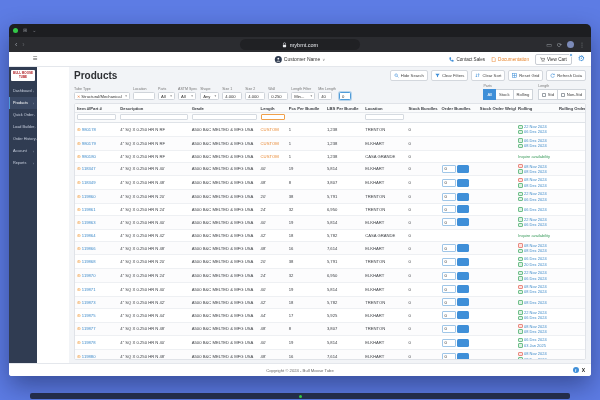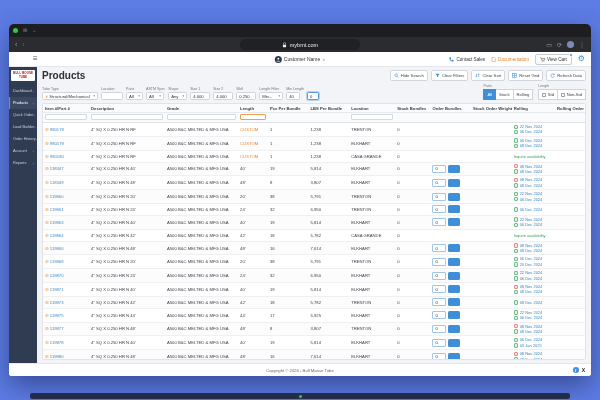--- a/index.html
+++ b/index.html
@@ -30,21 +30,21 @@
   .caret{font-size:4px;color:#888;}
   .hdr-right{margin-left:auto;display:flex;align-items:center;gap:6px;}
   .hdr-link{font-size:4.6px;color:#333;display:flex;align-items:center;gap:2px;}
   .hdr-link svg{color:#3f8fd8;}
   .hdr-link.doc{color:#e8862e;}
   .hdr-link.doc svg{color:#e8862e;}
   .viewcart-btn{border:1px solid #c9cdd4;border-radius:2px;font-size:4.6px;color:#333;padding:2px 4px;display:flex;align-items:center;gap:2px;background:#fff;position:relative;}
   .viewcart-btn svg{color:#444;}
   .cart-dot{position:absolute;top:-2px;right:-2px;width:4px;height:4px;border-radius:50%;background:#3f8fd8;border:.5px solid #fff;}
   .gear{color:#3f8fd8;font-size:8px;line-height:1;}
-  .app-body{flex:1;display:flex;min-height:0;}
+  .app-body{flex:1;display:flex;min-height:0;gap:32px;}
   
   .sidebar{width:28px;background:#303c52;display:flex;flex-direction:column;overflow:hidden;flex:none;}
   .logo{background:#fff;margin:3px 2px 4px;border-radius:1px;height:11px;display:flex;align-items:center;justify-content:center;
         font-size:3px;font-weight:bold;color:#b01e24;text-align:center;line-height:1.1;padding:1px;}
   .nav-item{height:12px;display:flex;align-items:center;padding:0 3px;color:#c6cedd;font-size:3.8px;white-space:nowrap;overflow:hidden;border-left:1.5px solid transparent;}
   .nav-item .chev{margin-left:auto;color:#8b95a8;font-size:4px;}
   .nav-item.active{background:#3a4862;border-left-color:#4f9bd8;color:#fff;}
   
   .main{flex:1;background:#f2f4f7;display:flex;flex-direction:column;min-height:0;padding:3px 5px 0;}
   .page-head{display:flex;align-items:center;margin:0 0 3px;flex:none;}

